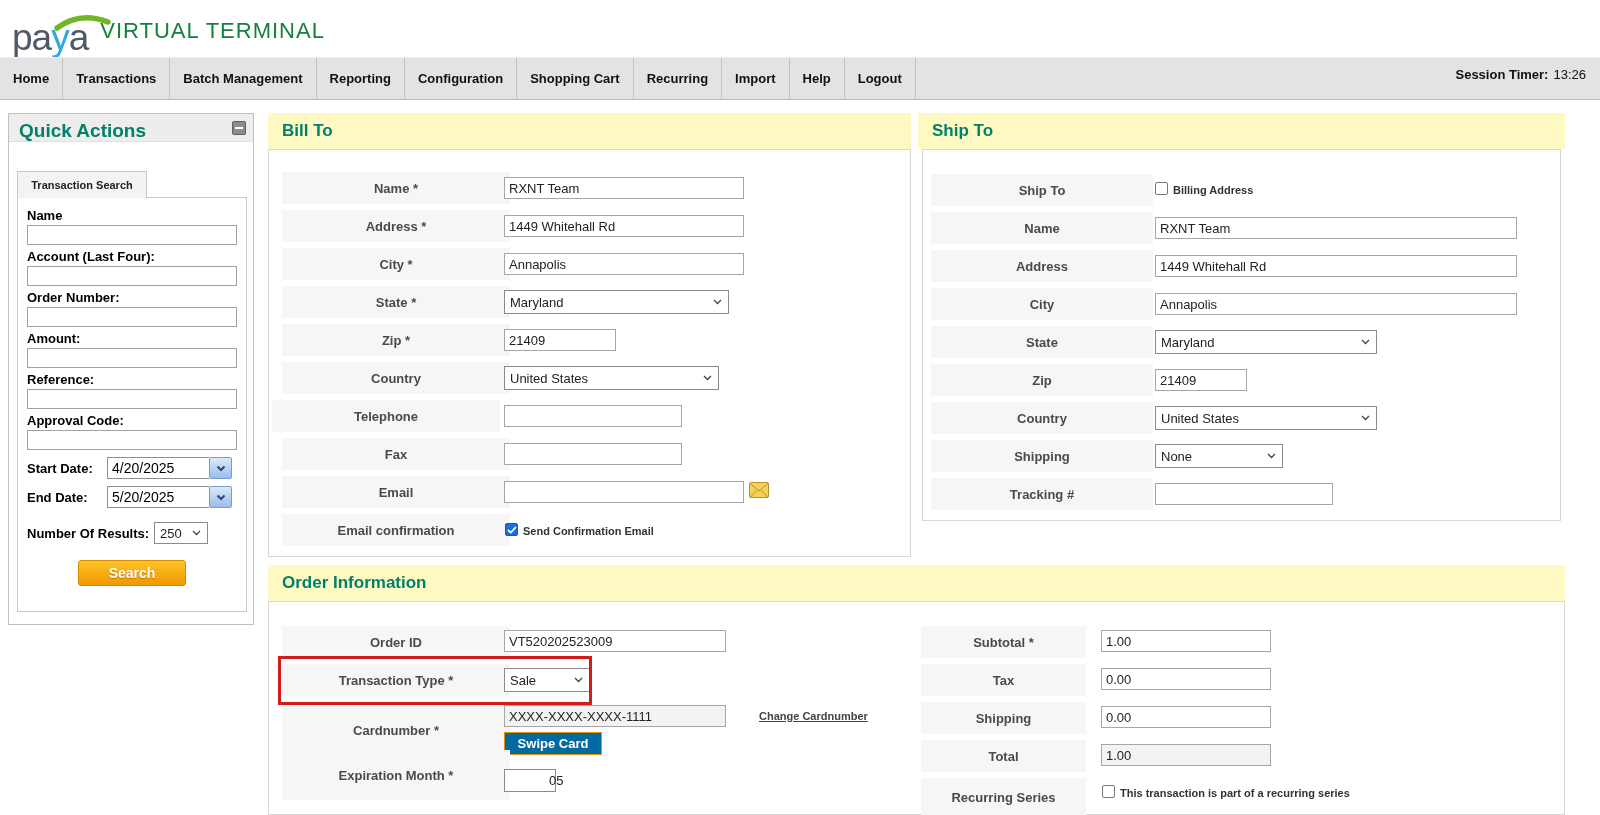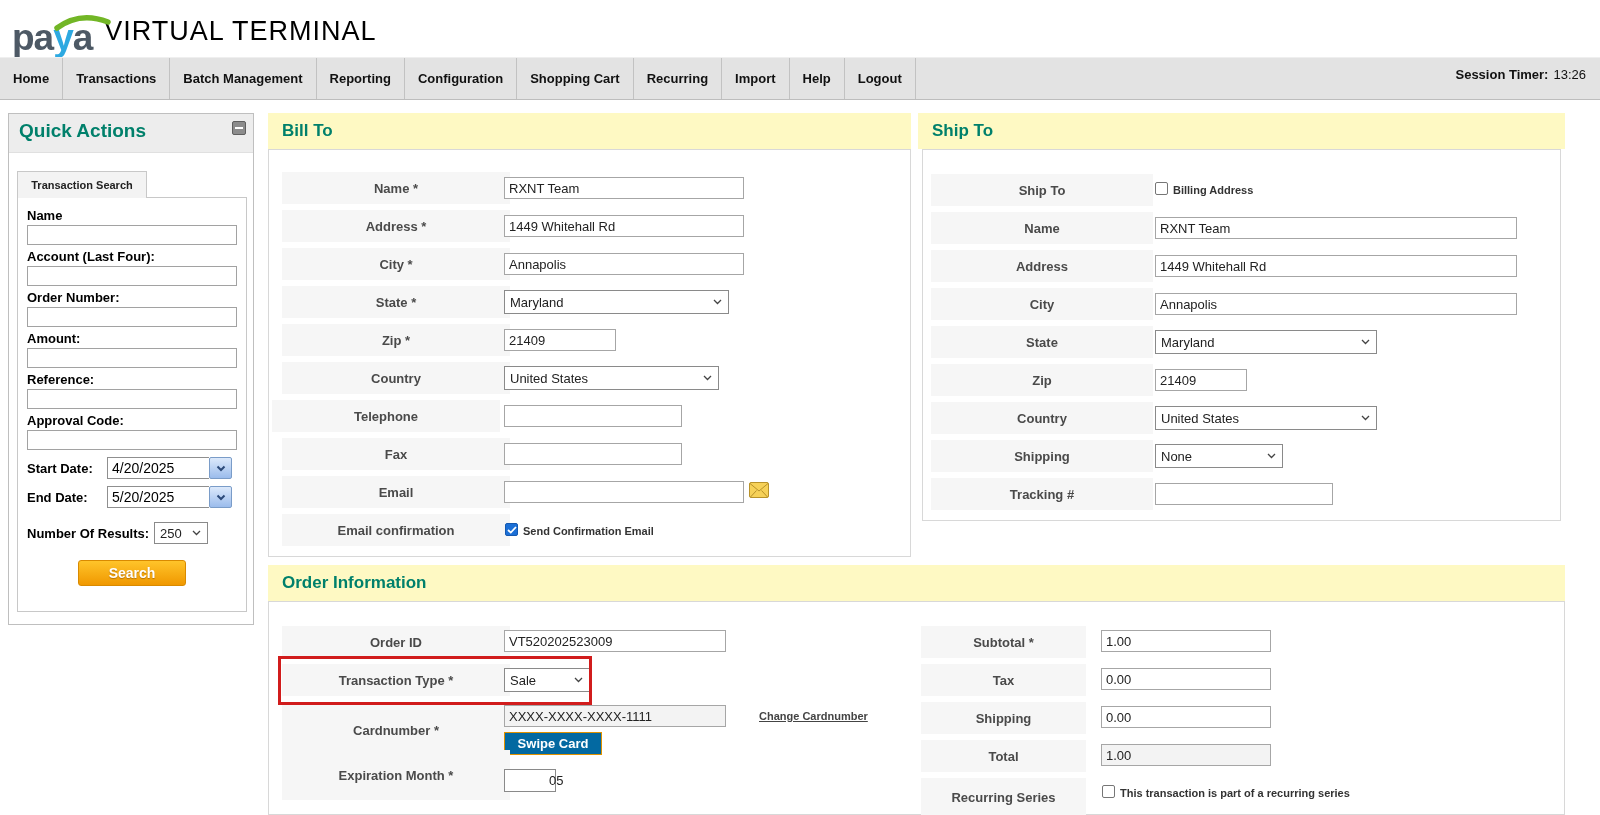--- a/index.html
+++ b/index.html
@@ -1,25 +1,25 @@
 <!DOCTYPE html>
 <html><head>
 <meta charset="utf-8">
 <style>
   * { margin:0; padding:0; box-sizing:border-box; }
   html,body { background:#fff; font-family:"Liberation Sans", sans-serif; }
   #app { position:relative; width:1600px; height:815px; background:#fff; overflow:hidden; }
 
   
   .logo-wrap { position:absolute; left:12px; top:6px; height:46px; display:flex; align-items:center; }
-  .logo-word { position:relative; font-size:37px; font-weight:bold; letter-spacing:-1px; line-height:46px;margin-top:17px; }
+  .logo-word { position:relative; font-size:37px; font-weight:normal; letter-spacing:-1px; line-height:46px;margin-top:17px; }
   .logo-dark { color:#4d5965; }
   .logo-blue { color:#2da9e1; }
   .logo-swoosh { position:absolute; left:42px; top:-2px; }
-  .product-name { font-size:27px; color:#000000; letter-spacing:1px; margin-left:12px; margin-top:4px; }
+  .product-name { font-size:22px; color:#15803d; letter-spacing:1px; margin-left:12px; margin-top:4px; }
 
   
   .nav { position:absolute; left:0; top:57px; width:1600px; height:43px; background:#e3e3e3;
          border-top:1px solid #efefef; border-bottom:1px solid #bdbdbd; display:flex; }
   .nav-item { display:flex; align-items:center; padding:0 13px; font-size:13px; font-weight:bold; color:#111;
               border-right:1px solid #c2c2c2; cursor:pointer; }
   .session-timer { position:absolute; right:14px; top:0; height:32px; display:flex; align-items:center; font-size:13px; color:#111; }
   .session-timer b { margin-right:5px; }
 
   
@@ -35,21 +35,21 @@
              justify-content:space-between; padding:0 6px 0 5px; font-size:13px; color:#222; cursor:pointer; }
   .cb { position:absolute; width:13px; height:13px; border:1px solid #767676; background:#fff; border-radius:2px; cursor:pointer;
         display:flex; align-items:center; justify-content:center; }
   .cb svg { display:none; }
   .cb.checked { background:#1b6fd6; border-color:#1559b0; }
   .cb.checked svg { display:block; }
   .cb-text { position:absolute; font-size:11px; font-weight:bold; color:#333; }
 
   
   .qa-panel { position:absolute; left:8px; top:113px; width:246px; height:512px; border:1px solid #bfbfbf; background:#fff; }
-  .qa-header { position:absolute; left:0; top:0; right:0; height:39px; background:#ededed; border-bottom:1px solid #e0e0e0; }
+  .qa-header { position:absolute; left:0; top:0; right:0; height:28px; background:#ededed; border-bottom:1px solid #e0e0e0; }
   .qa-title { color:#00806b; font-weight:bold; font-size:19px; line-height:33px; padding-left:10px; }
   .qa-min { position:absolute; right:7px; top:7px; width:14px; height:14px; background:#8c8c8c; border:1px solid #5f5f5f;
             border-radius:2px; display:flex; align-items:center; justify-content:center; cursor:pointer; }
   .qa-min-bar { width:8px; height:2px; background:#fff; }
   .qa-tab { position:absolute; left:8px; top:57px; width:130px; height:27px; background:#f3f3f3; border:1px solid #c8c8c8;
             border-bottom:none; z-index:2; display:flex; align-items:center; justify-content:center;
             font-size:11px; font-weight:bold; color:#222; cursor:pointer; }
   .qa-body { position:absolute; left:8px; top:83px; width:230px; height:415px; border:1px solid #c8c8c8; background:#fff;
              z-index:1; padding:6px 9px; }
   .qa-label { font-size:13px; font-weight:bold; color:#000; margin:4px 0 2px; }

